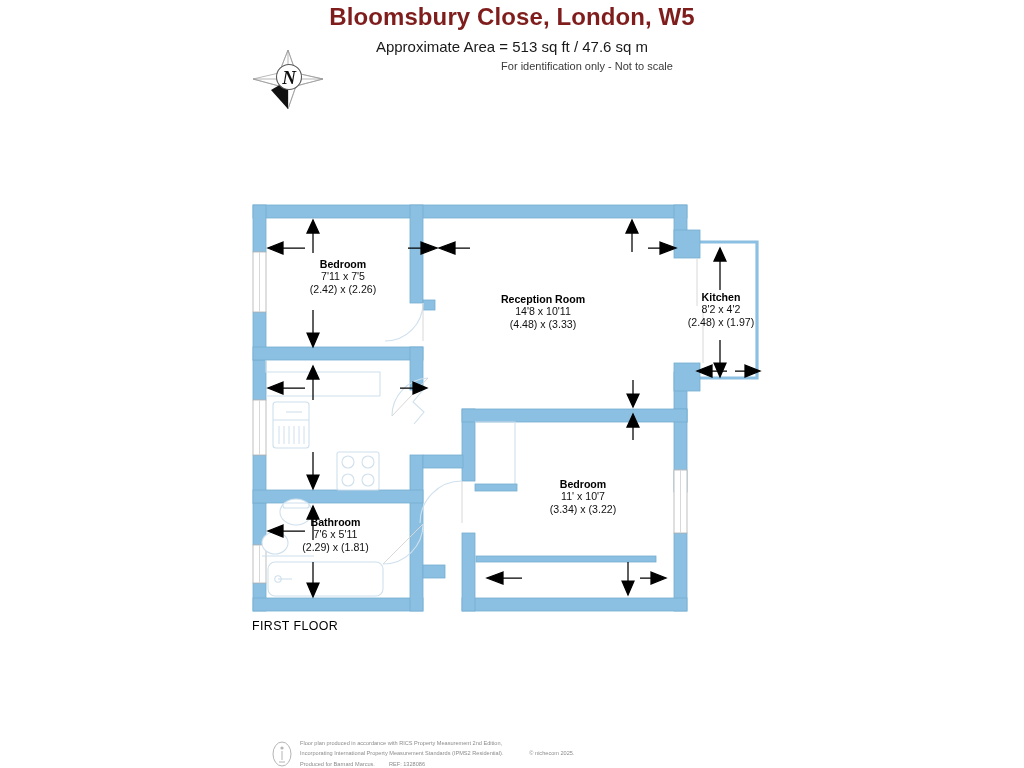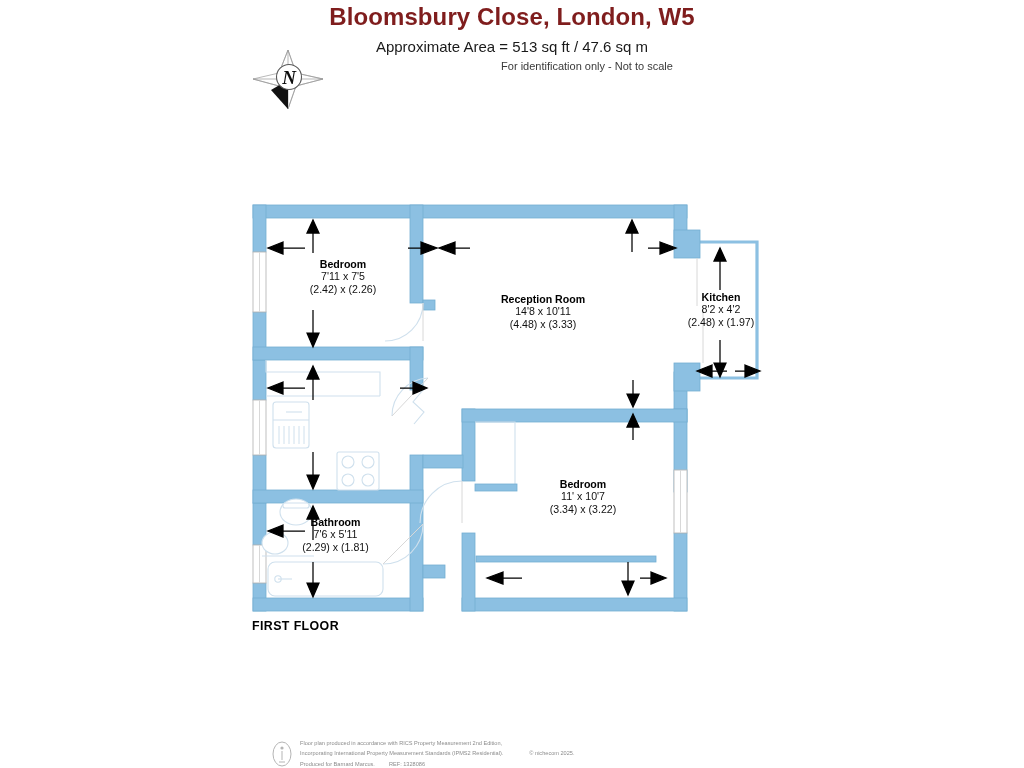--- a/index.html
+++ b/index.html
@@ -36,21 +36,21 @@
   
   .room-label{
     position:absolute;text-align:center;line-height:1.16;
     white-space:nowrap;
   }
   .room-name{font-size:10.6px;font-weight:bold;color:#000;}
   .room-dim{font-size:10.6px;font-weight:400;color:#111;}
 
   .floor-label{
     position:absolute;left:252px;top:619px;
-    font-size:12.4px;font-weight:bold;letter-spacing:0.4px;color:#000;
+    font-size:12.4px;font-weight:normal;letter-spacing:0.4px;color:#000;
   }
 
   
   .footer{position:absolute;left:272px;top:738px;width:420px;}
   .footer-ico{position:absolute;left:0px;top:3px;width:20px;height:26px;}
   .footer-txt{
     position:absolute;left:28px;top:0px;
     font-size:5.6px;line-height:1.85;color:#8c8c8c;
     font-family:"Liberation Sans","DejaVu Sans",sans-serif;
     white-space:nowrap;

